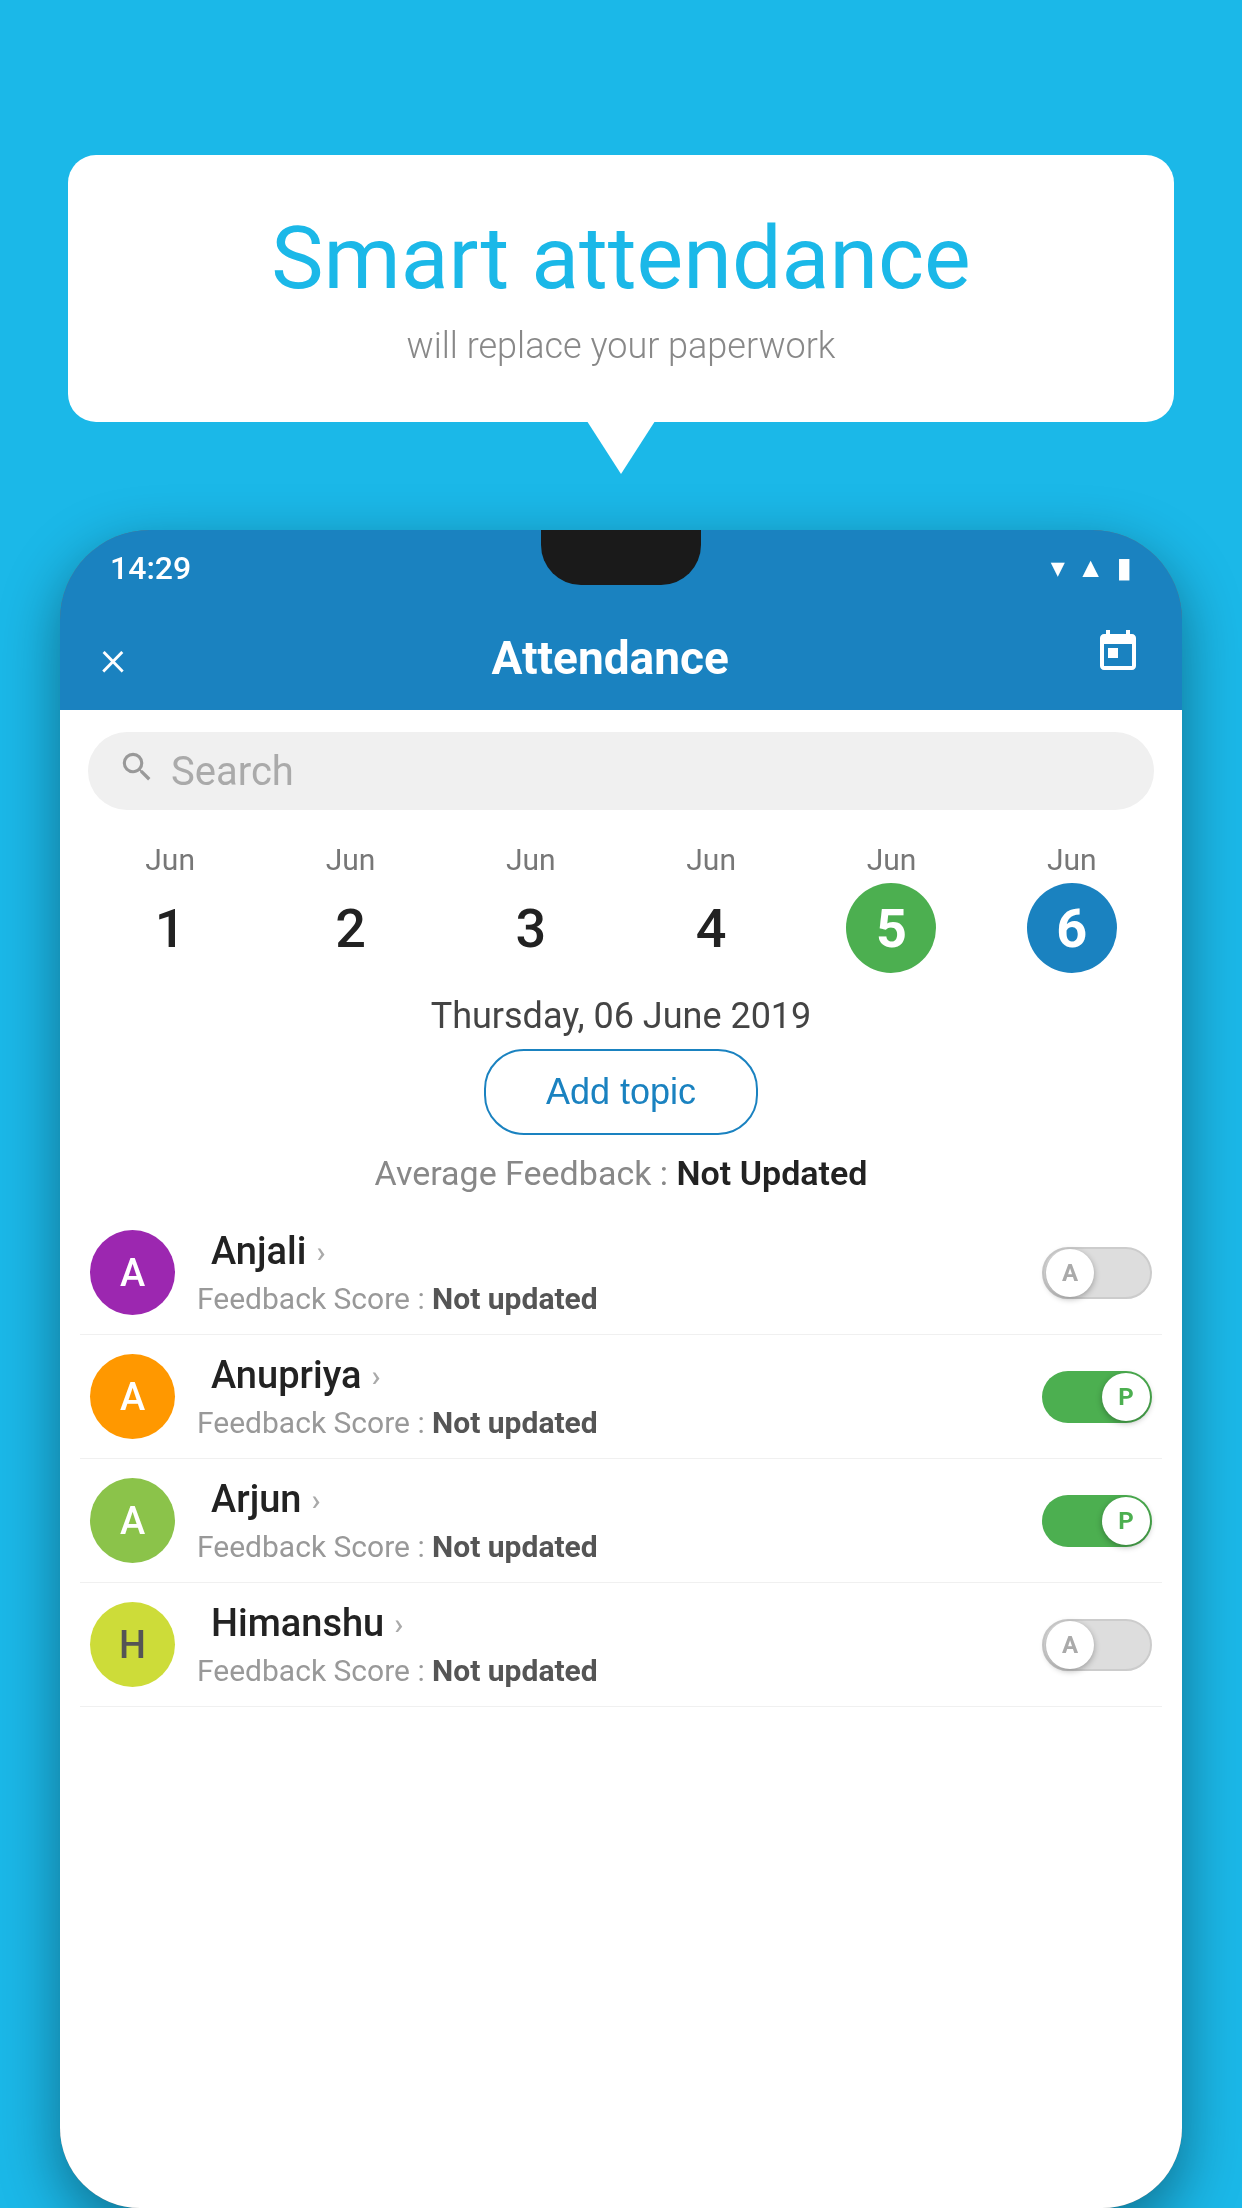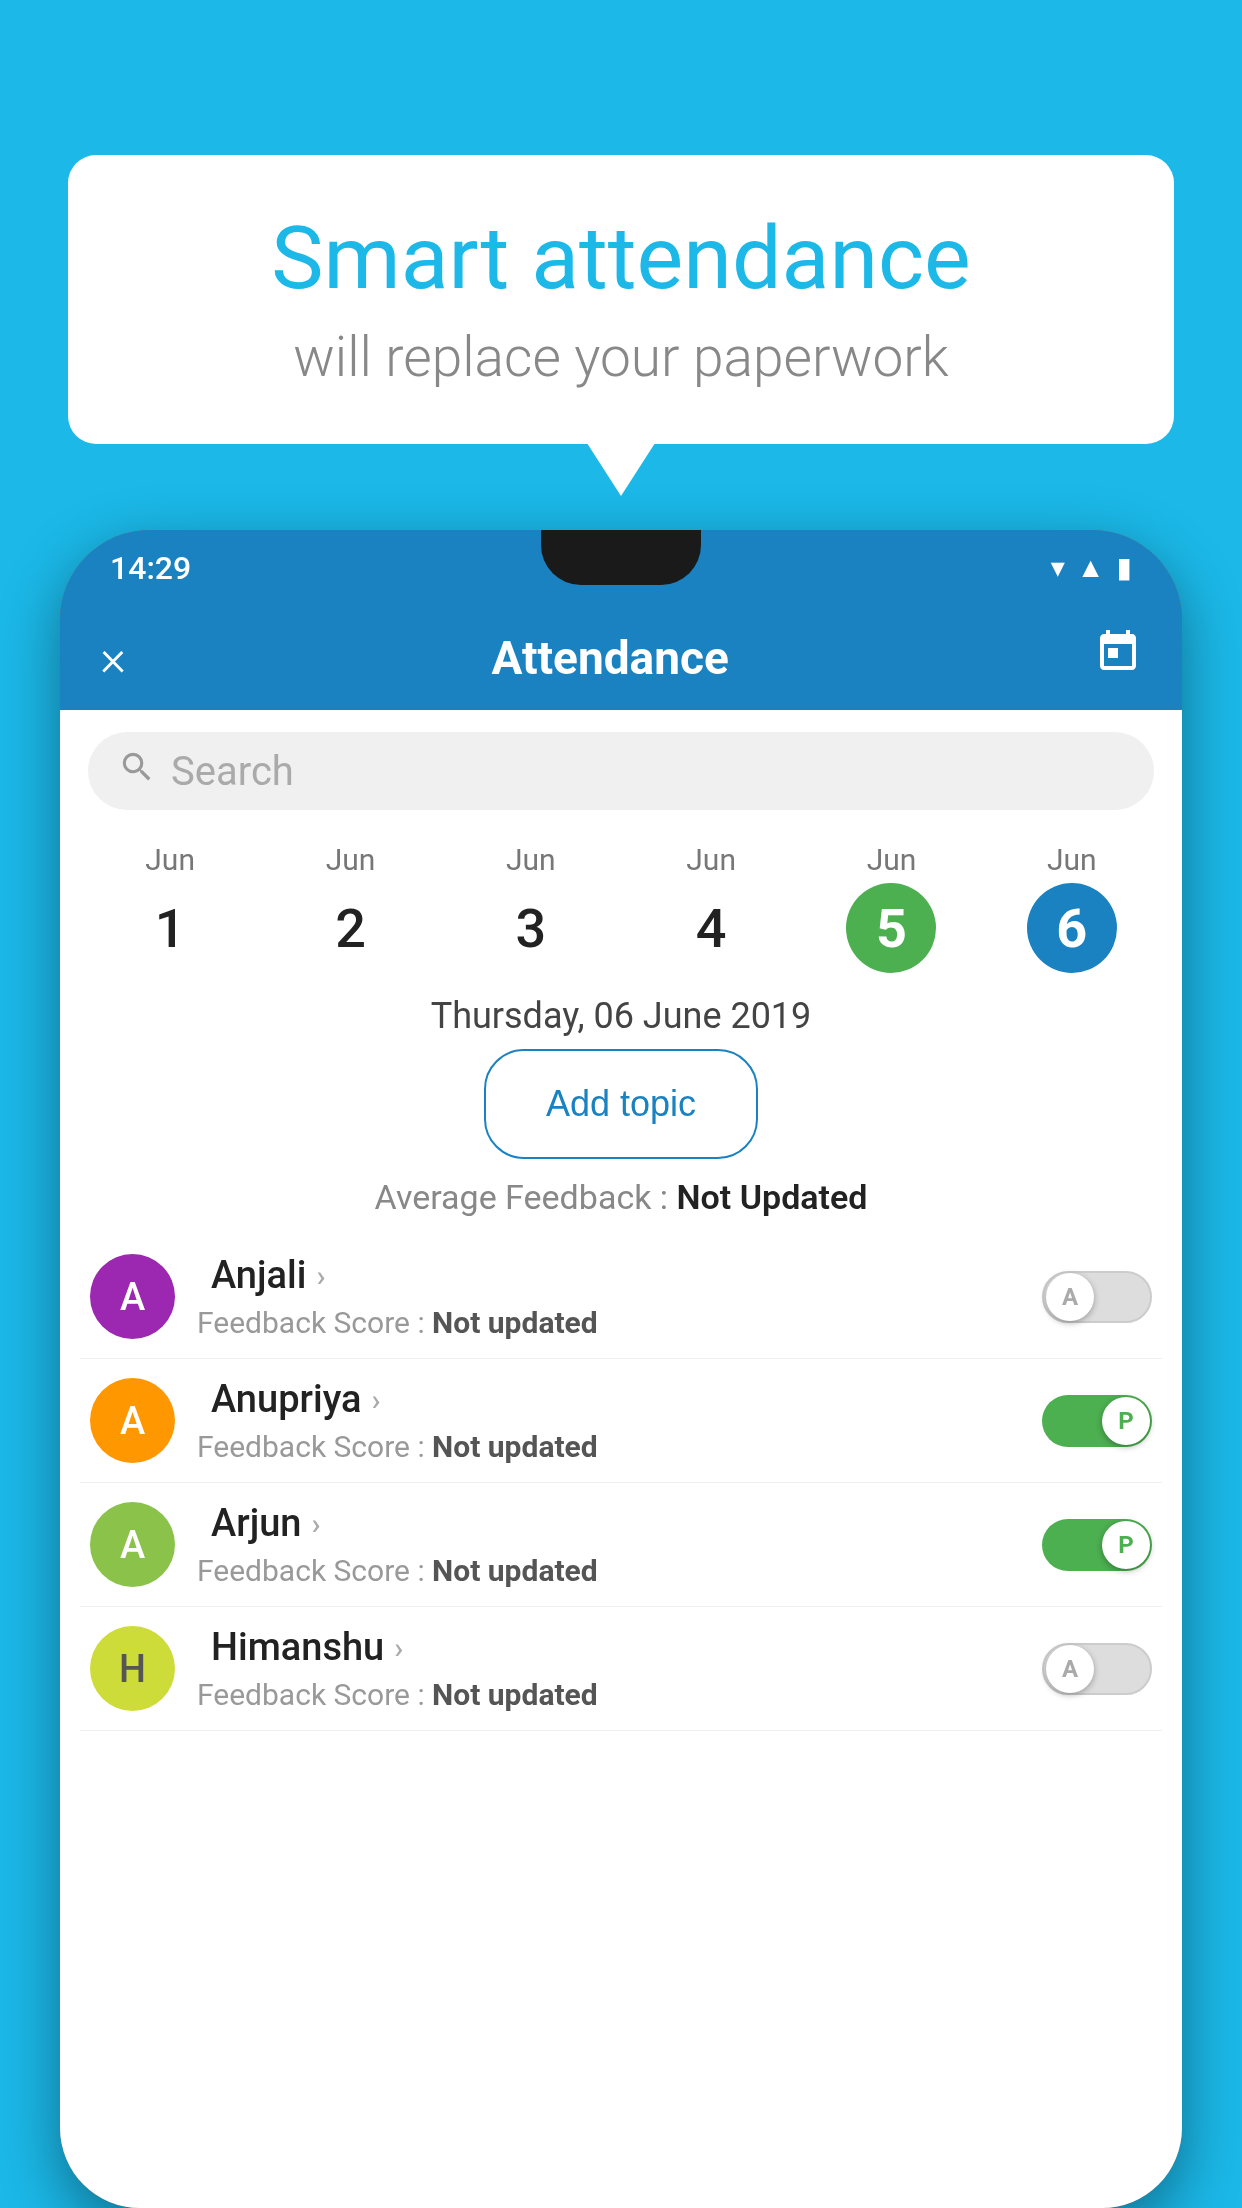--- a/index.html
+++ b/index.html
@@ -39,21 +39,21 @@
 
     .bubble-title {
       font-size: 88px;
       color: #1bb8e8;
       font-weight: 400;
       line-height: 1.1;
       margin-bottom: 18px;
     }
 
     .bubble-subtitle {
-      font-size: 55px;
+      font-size: 36px;
       color: #888;
       font-weight: 300;
     }
 
     
     .phone-frame {
       position: absolute;
       top: 530px;
       left: 60px;
       right: 60px;
@@ -224,21 +224,21 @@
       display: flex;
       justify-content: center;
       margin: 0 0 18px;
     }
 
     .add-topic-btn button {
       border: 2px solid #1a82c0;
       color: #1a82c0;
       background: white;
       border-radius: 40px;
-      padding: 32px 60px;
+      padding: 20px 60px;
       font-size: 36px;
       cursor: pointer;
     }
 
     
     .avg-feedback {
       text-align: center;
       font-size: 34px;
       color: #888;
       margin-bottom: 18px;

